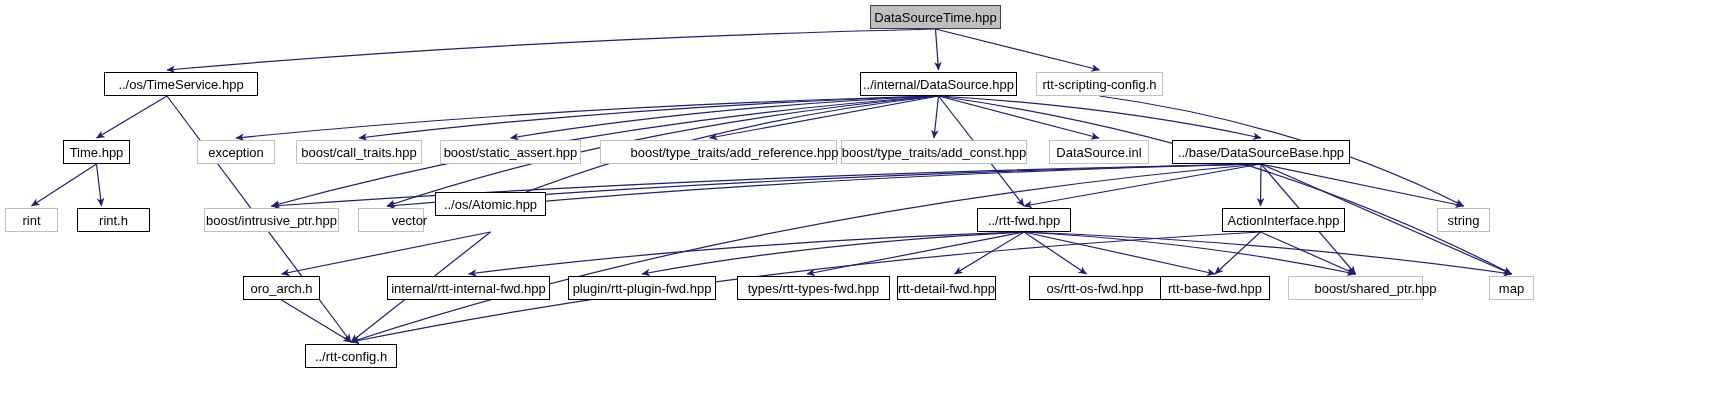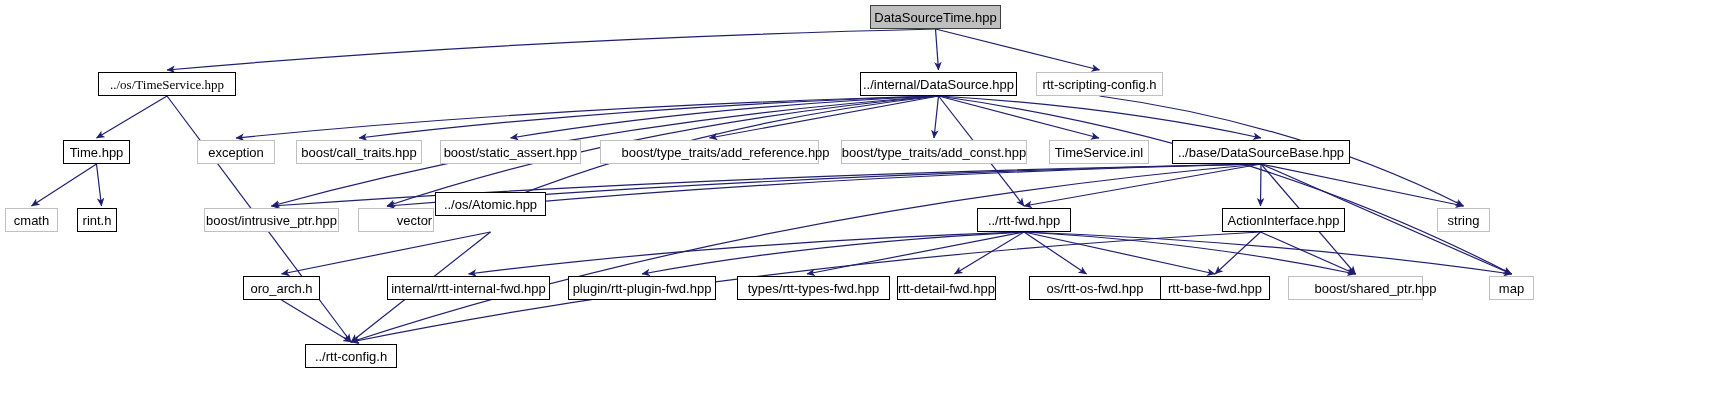--- a/index.html
+++ b/index.html
@@ -81,63 +81,63 @@
         <path d="M1260.5,232 L1215,274" stroke="#1f1f70" stroke-width="1.2" fill="none" marker-end="url(#ah)"></path>
         <path d="M1260.5,232 Q760.275,259.5 351,342" stroke="#1f1f70" stroke-width="1.2" fill="none" marker-end="url(#ah)"></path>
         <path d="M281.5,300 L351,342" stroke="#1f1f70" stroke-width="1.2" fill="none" marker-end="url(#ah)"></path>
         <path d="M1099.5,96 Q1299.7,123.5 1463.5,206" stroke="#1f1f70" stroke-width="1.2" fill="none" marker-end="url(#ah)"></path>
       </g>
   </svg>
   <div id="nodes">
       <div class="node current" style="left: 870px; top: 5px; width: 131px;">
         <span>DataSourceTime.hpp</span>
       </div>
-      <div class="node strong" style="left: 98px; top: 72px; width: 138px; font-family: Liberation Serif, serif;">
+      <div class="node strong" style="left: 104px; top: 72px; width: 154px;">
         <span>../os/TimeService.hpp</span>
       </div>
       <div class="node strong" style="left: 860px; top: 72px; width: 157px;">
         <span>../internal/DataSource.hpp</span>
       </div>
       <div class="node " style="left: 1036px; top: 72px; width: 127px;">
         <span>rtt-scripting-config.h</span>
       </div>
       <div class="node strong" style="left: 63px; top: 140px; width: 67px; justify-content: center;">
         <span>Time.hpp</span>
       </div>
       <div class="node " style="left: 197px; top: 140px; width: 78px;">
         <span>exception</span>
       </div>
       <div class="node " style="left: 296px; top: 140px; width: 126px; text-align: center;">
         <span>boost/call_traits.hpp</span>
       </div>
       <div class="node " style="left: 440px; top: 140px; width: 141px;">
         <span>boost/static_assert.hpp</span>
       </div>
-      <div class="node " style="left: 600px; top: 140px; width: 219px; padding-left: 32px;">
+      <div class="node " style="left: 600px; top: 140px; width: 237px; padding-left: 32px;">
         <span>boost/type_traits/add_reference.hpp</span>
       </div>
       <div class="node " style="left: 841px; top: 140px; width: 186px;">
         <span>boost/type_traits/add_const.hpp</span>
       </div>
       <div class="node " style="left: 1049px; top: 140px; width: 100px;">
-        <span>TimeService.inl</span>
+        <span>DataSource.inl</span>
       </div>
       <div class="node strong" style="left: 1172px; top: 140px; width: 178px;">
         <span>../base/DataSourceBase.hpp</span>
       </div>
       <div class="node " style="left: 5px; top: 208px; width: 53px;">
-        <span>cmath</span>
+        <span>rint</span>
       </div>
-      <div class="node strong" style="left: 77px; top: 208px; width: 40px;">
+      <div class="node strong" style="left: 77px; top: 208px; width: 73px;">
         <span>rint.h</span>
       </div>
       <div class="node " style="left: 204px; top: 208px; width: 135px;">
         <span>boost/intrusive_ptr.hpp</span>
       </div>
-      <div class="node " style="left: 358px; top: 208px; width: 76px; padding-left: 37px;">
+      <div class="node " style="left: 358px; top: 208px; width: 66px; padding-left: 37px;">
         <span>vector</span>
       </div>
       <div class="node strong" style="left: 435px; top: 192px; width: 111px;">
         <span>../os/Atomic.hpp</span>
       </div>
       <div class="node strong" style="left: 977px; top: 208px; width: 94px;">
         <span>../rtt-fwd.hpp</span>
       </div>
       <div class="node strong" style="left: 1199px; top: 208px; width: 123px; margin-left: 23px;">
         <span>ActionInterface.hpp</span>

